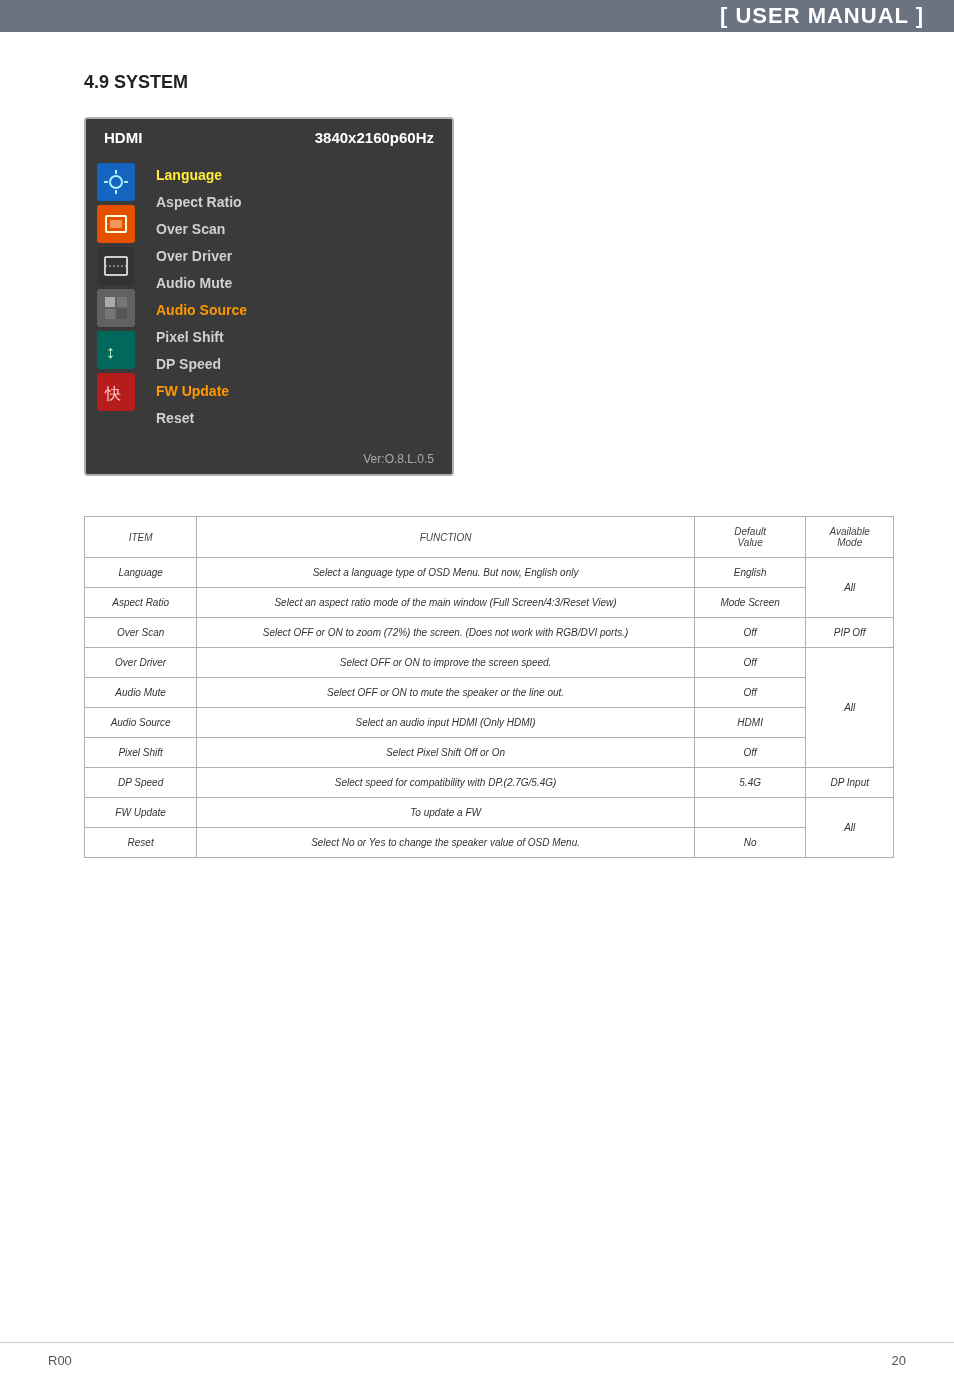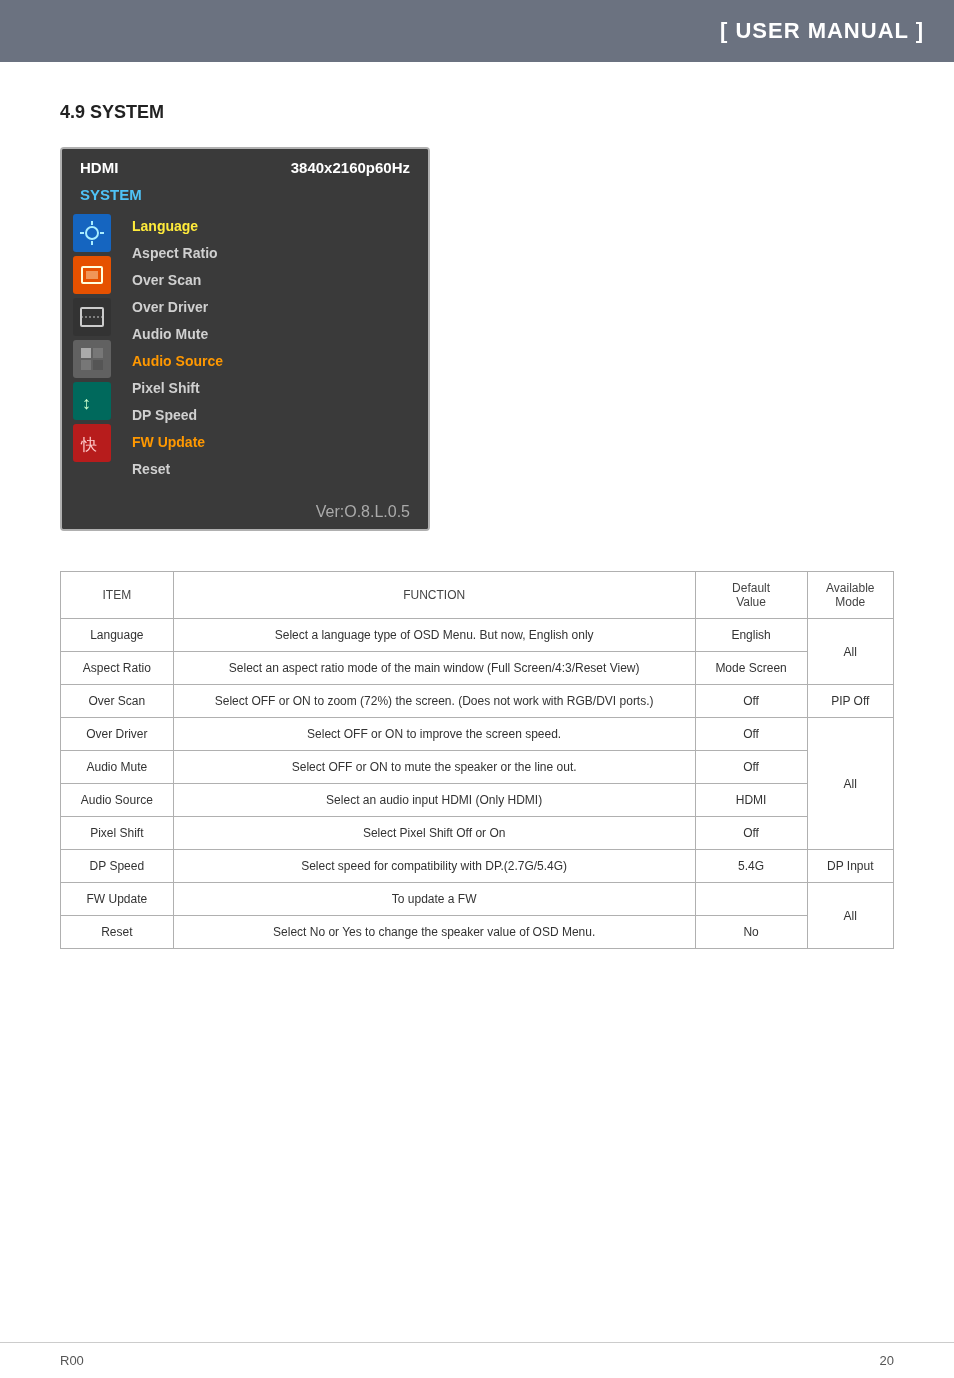--- a/index.html
+++ b/index.html
@@ -8,35 +8,35 @@
       background: #ffffff;
       color: #333;
       width: 954px;
       min-height: 1378px;
       position: relative;
     }
 
     
     .header-bar {
       background: #6b7280;
-      height: 62px;
+      height: 32px;
       display: flex;
       align-items: center;
       justify-content: flex-end;
       padding-right: 30px;
     }
     .header-title {
       color: #ffffff;
       font-size: 22px;
       font-weight: bold;
       letter-spacing: 1px;
     }
 
     .content {
-      padding: 40px 60px 60px 60px;
+      padding: 40px 60px 60px 84px;
     }
 
     
     .section-heading {
       font-size: 18px;
       font-weight: bold;
       color: #222;
       margin-bottom: 24px;
     }
 
@@ -125,29 +125,30 @@
     }
     .osd-menu-item.orange {
       color: #ff9800;
     }
 
     .osd-version {
       background: #3a3a3a;
       color: #aaaaaa;
       text-align: right;
       padding: 6px 18px 8px 18px;
-      font-size: 16px;
+      font-size: 12px;
     }
 
     
     .data-table {
       width: 100%;
       border-collapse: collapse;
       margin-top: 10px;
-      font-size: 12px;
+      font-size: 10px;
+      font-style: italic;
     }
     .data-table th, .data-table td {
       border: 1px solid #b0b0b0;
       padding: 9px 14px;
       text-align: center;
       vertical-align: middle;
     }
     .data-table th {
       font-weight: normal;
       color: #444;
@@ -164,21 +165,21 @@
 
     
     .footer {
       position: absolute;
       bottom: 0;
       left: 0;
       right: 0;
       border-top: 1px solid #ccc;
       display: flex;
       justify-content: space-between;
-      padding: 10px 60px;
+      padding: 10px 48px;
       font-size: 13px;
       color: #555;
     }
 
     
     .icon-blue { background: #1565c0; }
     .icon-orange { background: #e65100; }
     .icon-dark { background: #333; }
     .icon-gray { background: #616161; }
     .icon-teal { background: #00695c; }
@@ -195,21 +196,20 @@
 
   <div class="section-heading">4.9 SYSTEM</div>
 
   <div class="osd-container">
 
     <div class="osd-header">
       <span>HDMI</span>
       <span>3840x2160p60Hz</span>
     </div>
 
-    <div class="osd-system-label">SYSTEM</div>
 
     <div class="osd-body">
 
       <div class="osd-icons">
 
         <div class="osd-icon-block">
           <div class="osd-icon-img icon-blue">
             <svg width="28" height="28" viewBox="0 0 28 28" fill="none">
               <circle cx="14" cy="14" r="6" stroke="#aef" stroke-width="2"></circle>
               <line x1="14" y1="2" x2="14" y2="6" stroke="#aef" stroke-width="2"></line>

